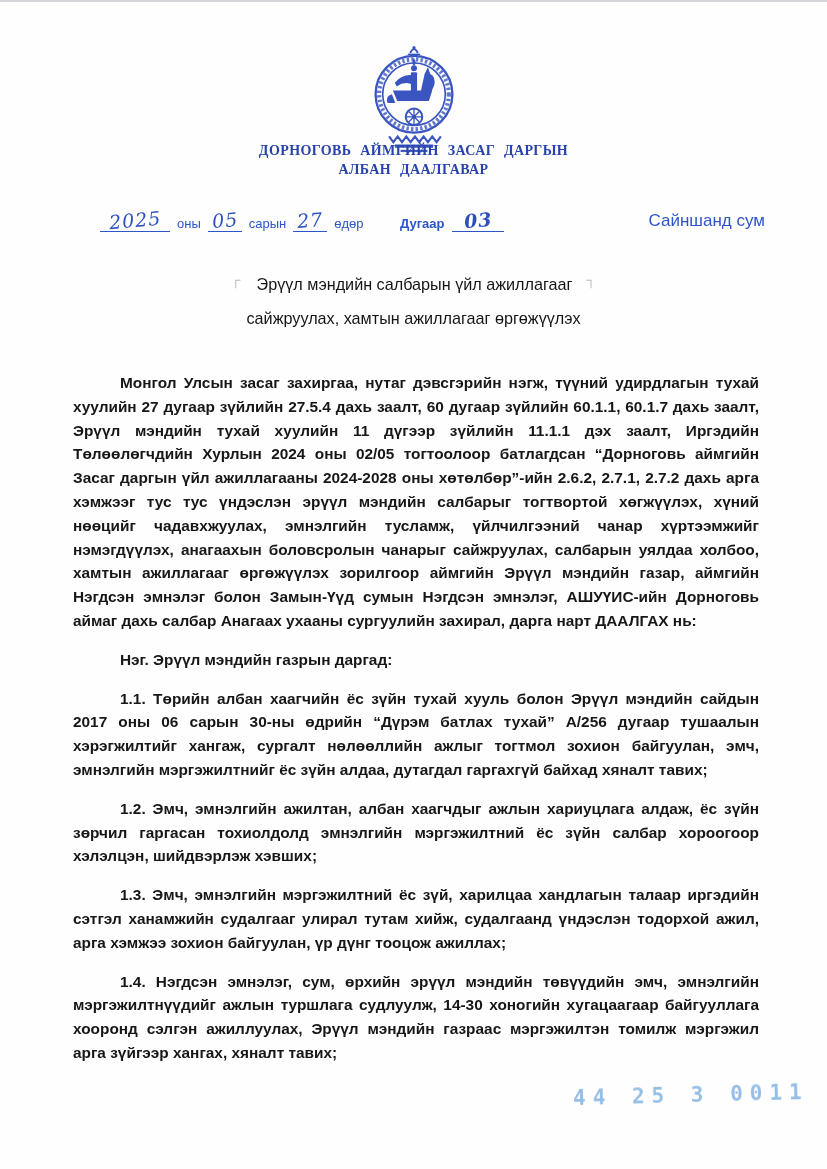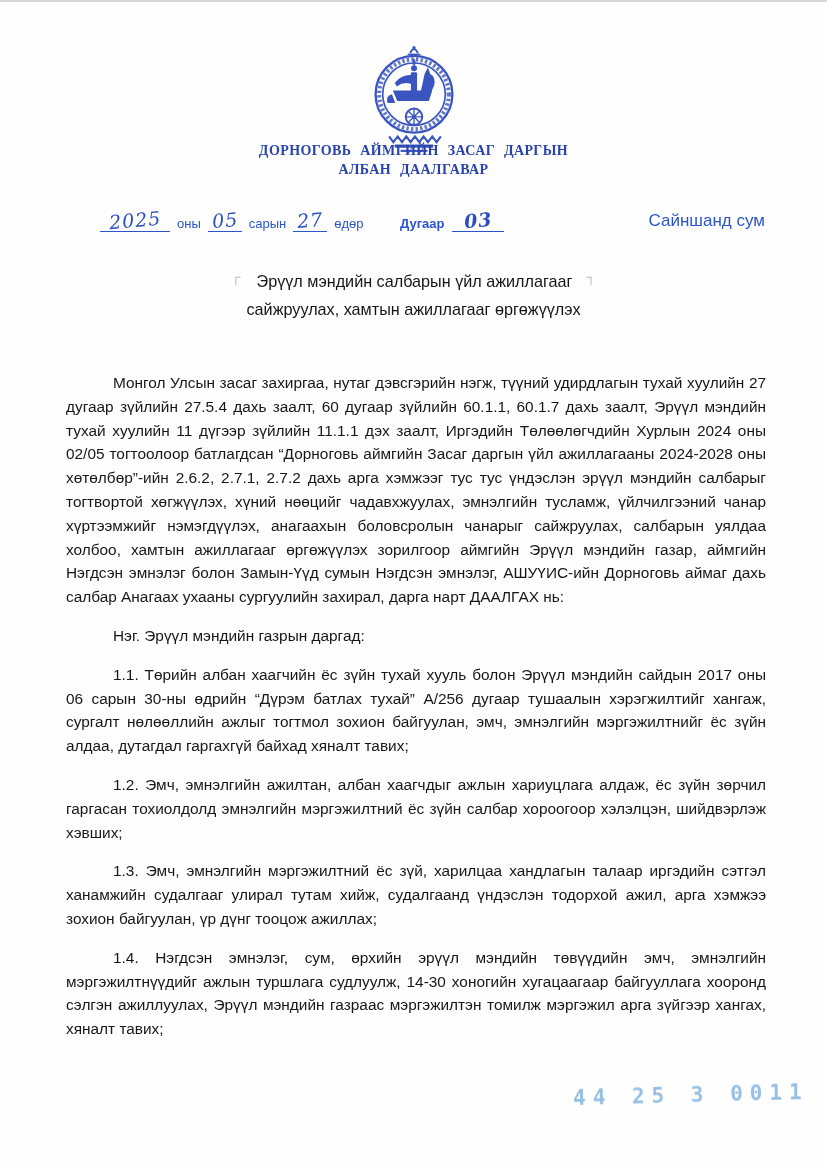--- a/index.html
+++ b/index.html
@@ -32,32 +32,32 @@
   .hw{
     display:inline-block;font-family:"DejaVu Serif",serif;font-style:italic;
     font-size:19px;color:#2b4fc0;transform:rotate(-5deg);letter-spacing:1px;
     position:relative;top:-2px;
   }
   .lbl{padding-bottom:1px;}
 
   
   .doc-title{
     position:absolute;top:268px;left:0;width:100%;text-align:center;
-    color:#151515;font-size:16.2px;line-height:27px;font-weight:400;
+    color:#151515;font-size:16.2px;line-height:32px;font-weight:400;
   }
   .crop{color:#b4bac1;font-size:13px;position:relative;top:-6px;}
   .crop.left{margin-right:16px;}
   .crop.right{margin-left:14px;}
 
   
   .body-text{
     position:absolute;top:371px;left:66px;width:700px;
     color:#171717;font-size:15.4px;line-height:23.8px;text-align:justify;
   }
-  .para{margin:0 0 15px;text-indent:47px;}
+  .para{margin:0 7px 15px;text-indent:47px;font-weight:bold;}
 
   
   .stamp{
     position:absolute;left:573px;top:1083px;
     font-family:"DejaVu Sans Mono",monospace;font-weight:bold;
     font-size:21px;letter-spacing:7px;color:#3e8ad2;opacity:.55;
     transform:rotate(-1.5deg);filter:blur(.3px);white-space:nowrap;
   }
 </style>
 </head>

